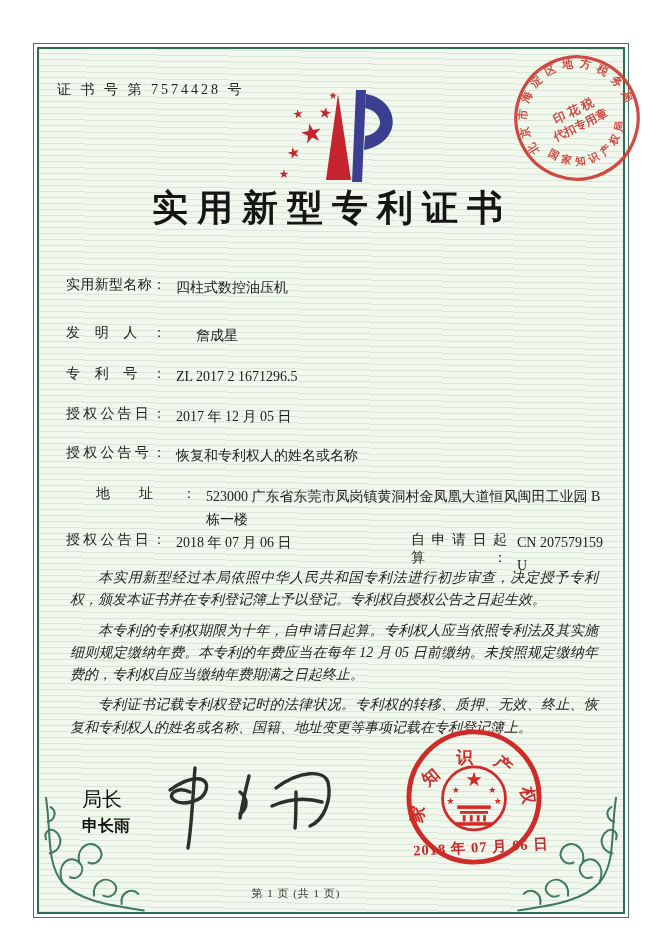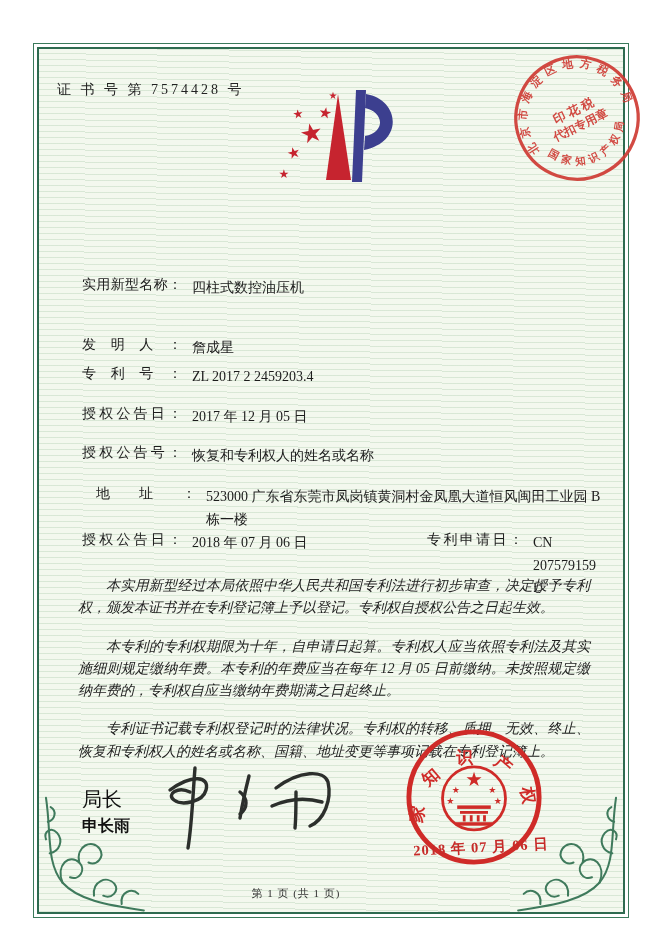--- a/index.html
+++ b/index.html
@@ -17,37 +17,37 @@
     background:
       repeating-linear-gradient(180.8deg, rgba(110,165,115,0.20) 0 1px, rgba(0,0,0,0) 1px 6px),
       #f3f8ee;
   }
   .certno { position:absolute; left:57px; top:81px; font-size:14px; letter-spacing:3px; color:#222; }
   .logo { position:absolute; left:276px; top:84px; width:118px; height:100px; }
   .title {
     position:absolute; left:0; right:0; top:184px; text-align:center;
     font-size:36px; font-weight:bold; letter-spacing:9px; color:#151515;
   }
-  .row { position:absolute; left:66px; right:58px; font-size:14px; color:#1c1c1c; display:flex;margin-left:16px; }
+  .row { position:absolute; left:66px; right:58px; font-size:14px; color:#1c1c1c; display:flex; }
   .lbl {
     display:inline-block; width:100px; flex:0 0 100px;
     text-align:justify; text-align-last:justify; font-weight:500;
   }
   .val { margin-left:10px; max-width:400px; line-height:23px; }
-  .row-name { top:276px; } .row-inventor { top:336px; } .row-patno { top:365px; }
+  .row-name { top:276px; } .row-inventor { top:324px;gap:20px; } .row-patno { top:365px; }
   .row-appdate { top:405px; } .row-patentee { top:444px; } .row-address { top:485px;justify-content:flex-end; }
   .row-grant { top:531px; }
   .grant-right { position:absolute; left:345px; top:0; display:flex; font-size:14px; }
   .grant-right .lbl { width:96px; flex:0 0 96px; }
   .paras {
     position:absolute; left:62px; right:58px; top:559px;
     font-size:14px; line-height:22.3px; color:#222; text-align:justify;
     font-style:italic;
   }
-  .paras p { text-indent:2em; margin:16px;font-style:italic; }
+  .paras p { text-indent:2em; margin:8px;font-style:italic; }
   .sig-title { position:absolute; left:82px; top:786px; font-size:20px; color:#111; font-family:"Liberation Sans", sans-serif; }
   .sig-name  { position:absolute; left:82px; top:816px; font-size:16px; color:#111; font-family:"Liberation Sans", sans-serif;font-weight:bold; }
   .signature { position:absolute; left:148px; top:762px; width:210px; height:90px; }
   .seal { position:absolute; left:404px; top:727px; width:140px; height:140px; }
   .seal-date {
     position:absolute; left:396px; top:838px; width:170px; text-align:center;
     color:#c62a28; font-size:14.5px; letter-spacing:1px; transform:rotate(-3deg);
     font-weight:bold;
   }
   .tax-stamp { position:absolute; left:512px; top:53px; width:130px; height:130px; transform:rotate(-26deg); opacity:.92; }
@@ -99,50 +99,51 @@
       <text x="22" y="34" font-size="12" text-anchor="middle" transform="rotate(-8 22 30)">★</text>
       <text x="57" y="15" font-size="10" text-anchor="middle">★</text>
       <text x="8" y="94" font-size="12" text-anchor="middle">★</text>
     </g>
     <g fill="#3c3f8f">
       <polygon points="80,6 90,6 86,98 76,98"></polygon>
       <path d="M90,10 C124,16 128,58 88,66 L89,52 C110,48 108,28 89,24 Z"></path>
     </g>
   </svg>
 
+  <div class="title">实用新型专利证书</div>
 
   <div class="row row-name">
     <span class="lbl">实用新型名称：</span>
     <span class="val">四柱式数控油压机</span>
   </div>
   <div class="row row-inventor">
     <span class="lbl">发明人：</span>
     <span class="val">詹成星</span>
   </div>
   <div class="row row-patno">
     <span class="lbl">专利号：</span>
-    <span class="val">ZL 2017 2 2459203.4</span>
+    <span class="val">ZL 2017 2 1671296.5</span>
   </div>
   <div class="row row-appdate">
     <span class="lbl">授权公告日：</span>
     <span class="val">2017 年 12 月 05 日</span>
   </div>
   <div class="row row-patentee">
     <span class="lbl">授权公告号：</span>
     <span class="val">恢复和专利权人的姓名或名称</span>
   </div>
   <div class="row row-address">
     <span class="lbl">地址：</span>
     <span class="val">523000 广东省东莞市凤岗镇黄洞村金凤凰大道恒风闽田工业园 B 栋一楼</span>
   </div>
   <div class="row row-grant">
     <span class="lbl">授权公告日：</span>
     <span class="val">2018 年 07 月 06 日</span>
     <span class="grant-right">
-      <span class="lbl">专利申请日：</span>
+      <span class="lbl">自申请日起算：</span>
       <span class="val">CN 207579159 U</span>
     </span>
   </div>
 
   <div class="paras">
     <p>本实用新型经过本局依照中华人民共和国专利法进行初步审查，决定授予专利权，颁发本证书并在专利登记簿上予以登记。专利权自授权公告之日起生效。</p>
     <p>本专利的专利权期限为十年，自申请日起算。专利权人应当依照专利法及其实施细则规定缴纳年费。本专利的年费应当在每年 12 月 05 日前缴纳。未按照规定缴纳年费的，专利权自应当缴纳年费期满之日起终止。</p>
     <p>专利证书记载专利权登记时的法律状况。专利权的转移、质押、无效、终止、恢复和专利权人的姓名或名称、国籍、地址变更等事项记载在专利登记簿上。</p>
   </div>
 

